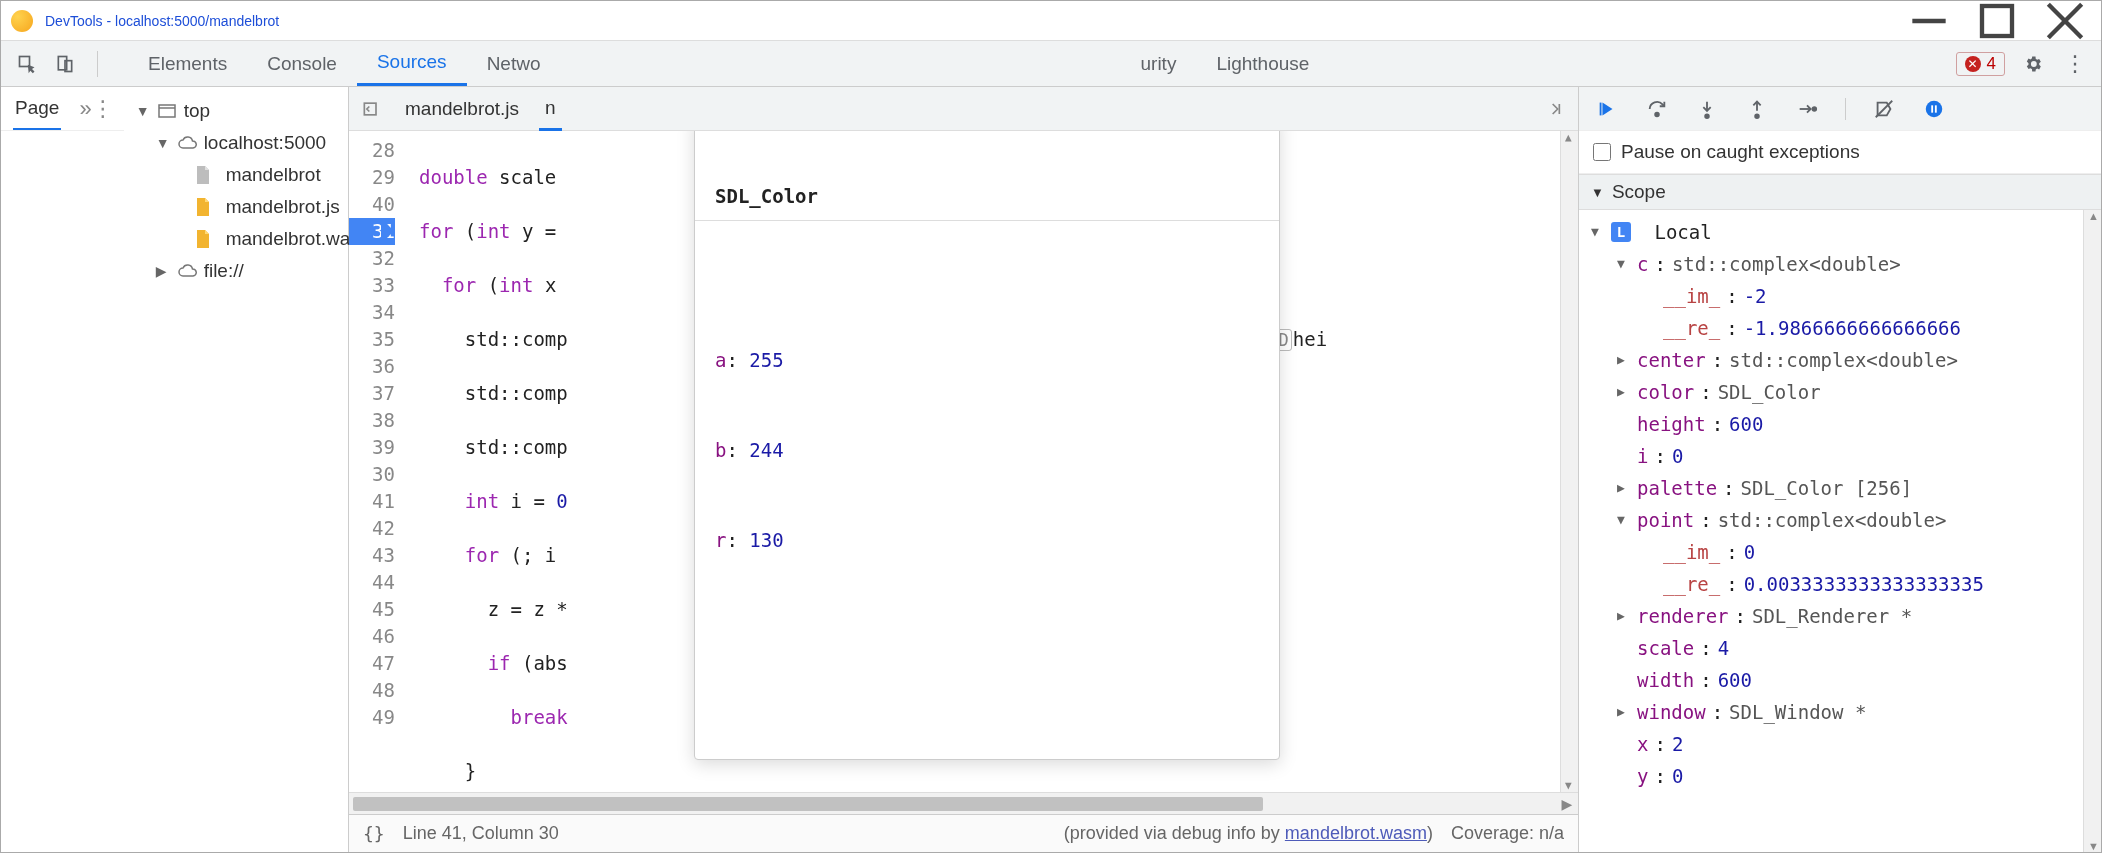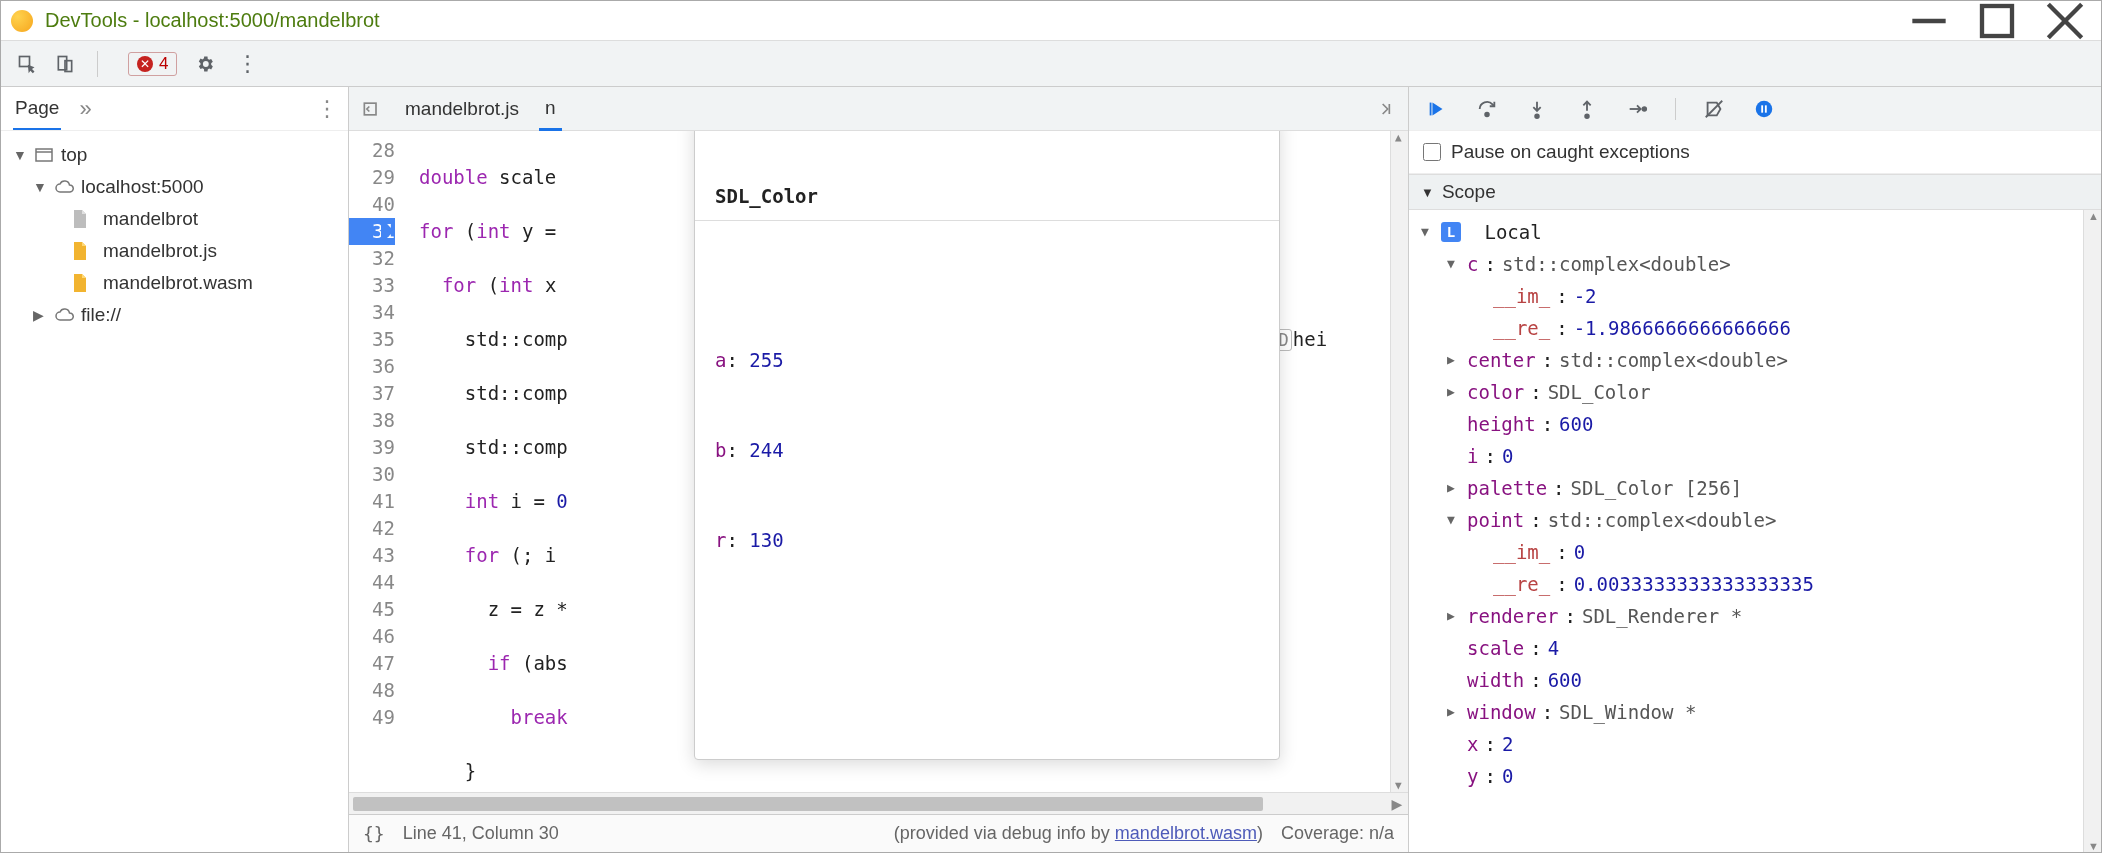--- a/index.html
+++ b/index.html
@@ -1,33 +1,33 @@
 <!DOCTYPE html>
 <html><head>
 <meta charset="utf-8">
 <style>
 * { box-sizing: border-box; margin: 0; padding: 0; }
 body { font-family: "Segoe UI", Arial, sans-serif; font-size: 18px; color: #333; background: #fff; overflow: hidden; width: 2102px; height: 853px; border: 1px solid #aaa; }
 .titlebar { height: 40px; display: flex; align-items: center; background: #fff; border-bottom: 1px solid #ddd; padding: 0 10px; }
 .titlebar .logo { width: 22px; height: 22px; border-radius: 50%; background: radial-gradient(circle at 30% 30%, #ffd24d, #f6a61e); margin-right: 12px; }
-.titlebar .title { font-size: 20px; color: #4d7c0f; flex: 1; }
+.titlebar .title { font-size: 14px; color: #1d4ed8; flex: 1; }
 .winbtns { display: flex; gap: 28px; margin-right: 6px; }
 .winbtn { width: 40px; height: 30px; display: flex; align-items: center; justify-content: center; color: #444; font-size: 16px; }
 .toolbar { height: 46px; background: #f1f3f4; border-bottom: 1px solid #ccc; display: flex; align-items: stretch; padding: 0 12px; }
 .toolbar .left-icons { display: flex; align-items: center; gap: 10px; margin-right: 30px; }
 .icon-btn { width: 28px; height: 28px; display: inline-flex; align-items: center; justify-content: center; color: #5f6368; border-radius: 4px; }
 .icon-btn svg { width: 20px; height: 20px; }
 .tabs { display: flex; align-items: stretch; flex: 1; }
 .tab { padding: 0 20px; display: flex; align-items: center; color: #5f6368; font-size: 19px; cursor: pointer; }
 .tab.active { color: #1a73e8; border-bottom: 3px solid #1a73e8; }
 .toolbar .right { display: flex; align-items: center; gap: 14px; }
 .error-pill { border: 1px solid #d0a0a0; border-radius: 3px; padding: 1px 8px; display: flex; align-items: center; gap: 6px; color: #b00; font-size: 17px; }
 .error-pill .dot { width: 16px; height: 16px; background: #c5221f; border-radius: 50%; color: #fff; font-size: 12px; display: flex; align-items: center; justify-content: center; }
 .main { display: flex; height: calc(100% - 40px - 46px); }
-.sidebar { width: 348px; border-right: 1px solid #ccc; display: flex; flex-direction: column; background: #fff; }
+.sidebar { width: 348px; border-right: 1px solid #ccc; display: flex; flex-direction: row; background: #fff; }
 .sidebar-head { height: 44px; display: flex; align-items: center; padding: 0 12px; color: #333; border-bottom: 1px solid #eee; }
 .sidebar-head .page-label { border-bottom: 2px solid #1a73e8; padding: 10px 2px 9px; font-size: 19px; }
 .sidebar-head .raquo { margin-left: 18px; color: #888; font-size: 22px; }
 .sidebar-head .dots { margin-left: auto; color: #888; font-size: 22px; letter-spacing: -2px; }
 .tree { padding: 8px 8px; font-size: 19px; color: #333; }
 .tree-row { display: flex; align-items: center; height: 32px; padding-left: 4px; gap: 6px; }
 .tree-caret { width: 14px; font-size: 14px; color: #666; }
 .tree-icon { width: 22px; display: inline-flex; justify-content: center; color: #5f6368; }
 .indent-1 { padding-left: 24px; }
 .indent-2 { padding-left: 60px; gap: 12px; }
@@ -47,21 +47,21 @@
 .code .line { height: 27px; }
 .kw { color: #9c27b0; }
 .num { color: #1a1aa6; }
 .d-tok { border: 1px solid #bcbcbc; border-radius: 3px; color: #888; padding: 0 2px; margin: 0 1px; font-size: 17px; }
 .status { height: 38px; border-top: 1px solid #ccc; display: flex; align-items: center; padding: 0 14px; font-size: 18px; color: #666; gap: 18px; background: #fafafa; }
 .status .fill { flex: 1; }
 .status a { color: #4e5bb9; text-decoration: underline; }
 .scrollbar-h { height: 22px; background: #f1f1f1; display: flex; align-items: center; border-top: 1px solid #ddd; }
 .scrollbar-h .thumb { height: 14px; background: #c1c1c1; border-radius: 2px; margin-left: 4px; width: 910px; }
 .scrollbar-h .arrow { width: 22px; text-align: center; color: #888; font-size: 14px; margin-left: auto; }
-.right-panel { width: 692px; display: flex; flex-direction: column; background: #fff; }
+.right-panel { width: 522px; display: flex; flex-direction: column; background: #fff; }
 .dbg-toolbar { height: 44px; display: flex; align-items: center; gap: 22px; padding: 0 14px; border-bottom: 1px solid #eee; background: #f1f3f4; }
 .dbg-toolbar .sep { width: 1px; height: 22px; background: #ccc; margin: 0 2px; }
 .dbg-toolbar svg { width: 22px; height: 22px; }
 .pause-opts { padding: 10px 14px; display: flex; align-items: center; gap: 10px; font-size: 19px; color: #333; border-bottom: 1px solid #eee; }
 .pause-opts input { width: 18px; height: 18px; }
 .section-head { background: #eef1f2; padding: 6px 12px; font-size: 19px; color: #333; display: flex; align-items: center; gap: 8px; border-top: 1px solid #ddd; border-bottom: 1px solid #ddd; }
 .scope-body { font-family: Consolas, monospace; font-size: 19px; padding: 6px 0 6px 12px; line-height: 32px; color: #222; overflow: auto; flex: 1; }
 .scope-row { display: flex; align-items: center; gap: 6px; }
 .sc-caret { width: 14px; font-size: 13px; color: #666; }
 .sc-caret.open::before { content: "▼"; }
@@ -118,20 +118,28 @@
         </svg>
       </span>
     <span class="icon-btn">
         <svg viewBox="0 0 24 24" fill="none" stroke="currentColor" stroke-width="2">
           <rect x="4" y="3" width="10" height="16"></rect>
           <rect x="12" y="8" width="8" height="13"></rect>
         </svg>
       </span>
     <div style="width:1px;height:26px;background:#ccc;margin-left:8px"></div>
   </div>
+  <div class="tabs">
+    <div class="tab">Elements</div>
+    <div class="tab">Console</div>
+    <div class="tab active">Sources</div>
+    <div class="tab">Netwo</div>
+    <div class="tab" style="margin-left:560px">urity</div>
+    <div class="tab">Lighthouse</div>
+  </div>
   <div class="right">
     <div class="error-pill">
       <span class="dot">✕</span>
       <span>4</span>
     </div>
     <span class="icon-btn">
         <svg viewBox="0 0 24 24" fill="currentColor">
           <path d="M19.4 13a7.5 7.5 0 000-2l2-1.6-2-3.4-2.4 1a7.4 7.4 0 00-1.7-1L15 3h-4l-.3 2.5a7.4 7.4 0 00-1.7 1l-2.4-1-2 3.4L6.6 11a7.5 7.5 0 000 2l-2 1.6 2 3.4 2.4-1a7.4 7.4 0 001.7 1L11 21h4l.3-2.5a7.4 7.4 0 001.7-1l2.4 1 2-3.4zM13 15.5A3.5 3.5 0 1116.5 12 3.5 3.5 0 0113 15.5z"></path>
         </svg>
       </span>

